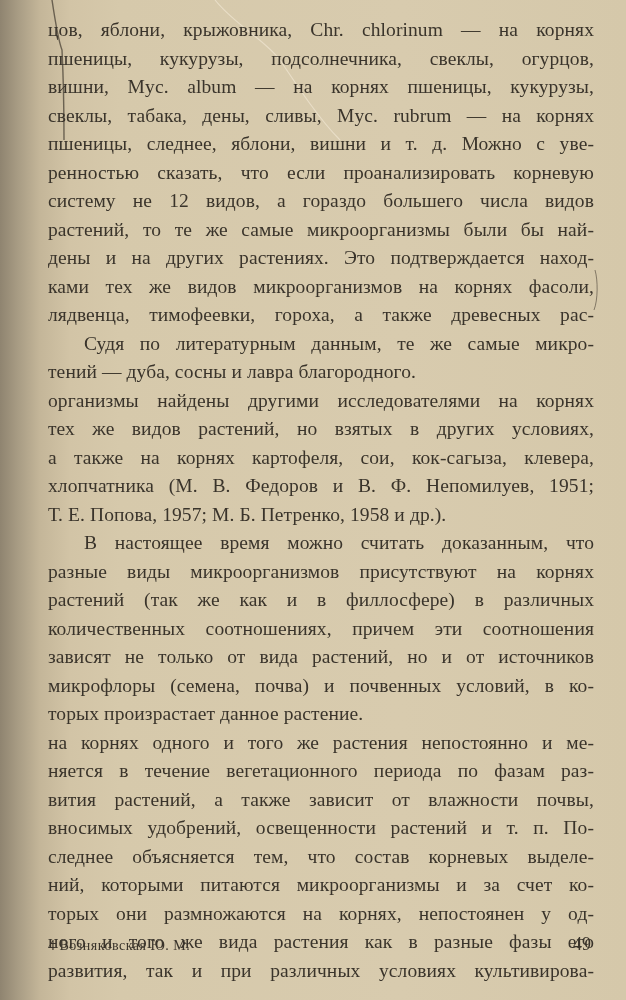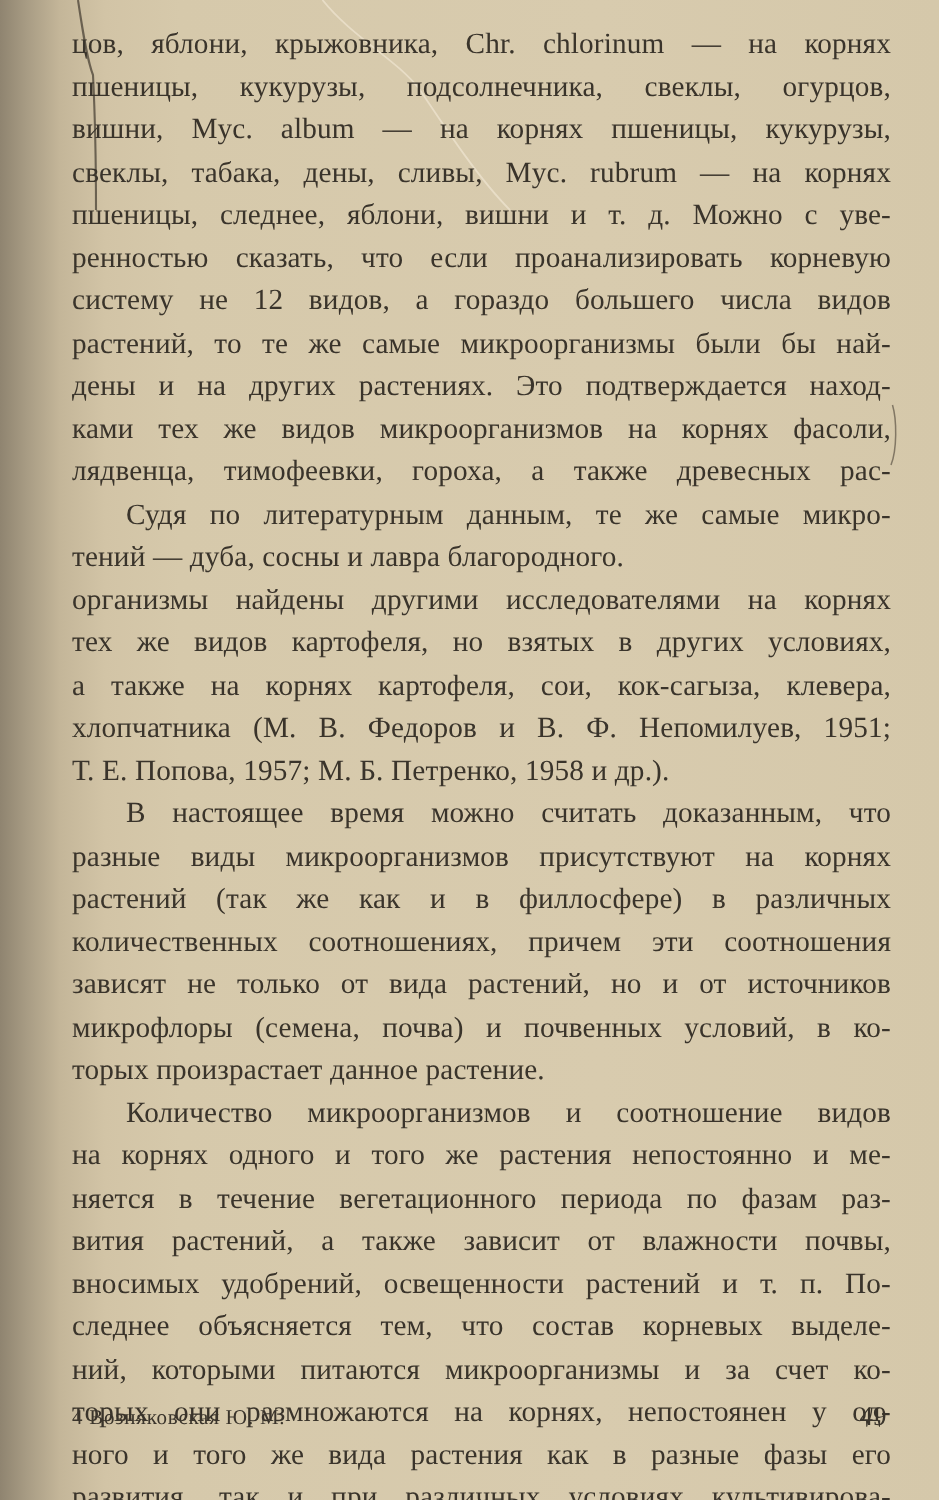--- a/index.html
+++ b/index.html
@@ -47,32 +47,31 @@
     <div class="line">пшеницы, следнее, яблони, вишни и т. д. Можно с уве-</div>
     <div class="line">ренностью сказать, что если проанализировать корневую</div>
     <div class="line">систему не 12 видов, а гораздо большего числа видов</div>
     <div class="line">растений, то те же самые микроорганизмы были бы най-</div>
     <div class="line">дены и на других растениях. Это подтверждается наход-</div>
     <div class="line">ками тех же видов микроорганизмов на корнях фасоли,</div>
     <div class="line">лядвенца, тимофеевки, гороха, а также древесных рас-</div>
     <div class="line indent">Судя по литературным данным, те же самые микро-</div>
     <div class="line last">тений — дуба, сосны и лавра благородного.</div>
     <div class="line">организмы найдены другими исследователями на корнях</div>
-    <div class="line">тех же видов картофеля, но взятых в других условиях,</div>
+    <div class="line">тех же видов растений, но взятых в других условиях,</div>
     <div class="line">а также на корнях картофеля, сои, кок-сагыза, клевера,</div>
     <div class="line">хлопчатника (М. В. Федоров и В. Ф. Непомилуев, 1951;</div>
     <div class="line last">Т. Е. Попова, 1957; М. Б. Петренко, 1958 и др.).</div>
     <div class="line indent">В настоящее время можно считать доказанным, что</div>
     <div class="line">разные виды микроорганизмов присутствуют на корнях</div>
     <div class="line">растений (так же как и в филлосфере) в различных</div>
     <div class="line">количественных соотношениях, причем эти соотношения</div>
     <div class="line">зависят не только от вида растений, но и от источников</div>
     <div class="line">микрофлоры (семена, почва) и почвенных условий, в ко-</div>
     <div class="line last">торых произрастает данное растение.</div>
-    <div class="line indent">Количество микроорганизмов и соотношение видов</div>
     <div class="line">на корнях одного и того же растения непостоянно и ме-</div>
     <div class="line">няется в течение вегетационного периода по фазам раз-</div>
     <div class="line">вития растений, а также зависит от влажности почвы,</div>
     <div class="line">вносимых удобрений, освещенности растений и т. п. По-</div>
     <div class="line">следнее объясняется тем, что состав корневых выделе-</div>
     <div class="line">ний, которыми питаются микроорганизмы и за счет ко-</div>
     <div class="line">торых они размножаются на корнях, непостоянен у од-</div>
     <div class="line">ного и того же вида растения как в разные фазы его</div>
     <div class="line">развития, так и при различных условиях культивирова-</div>
   </div>

